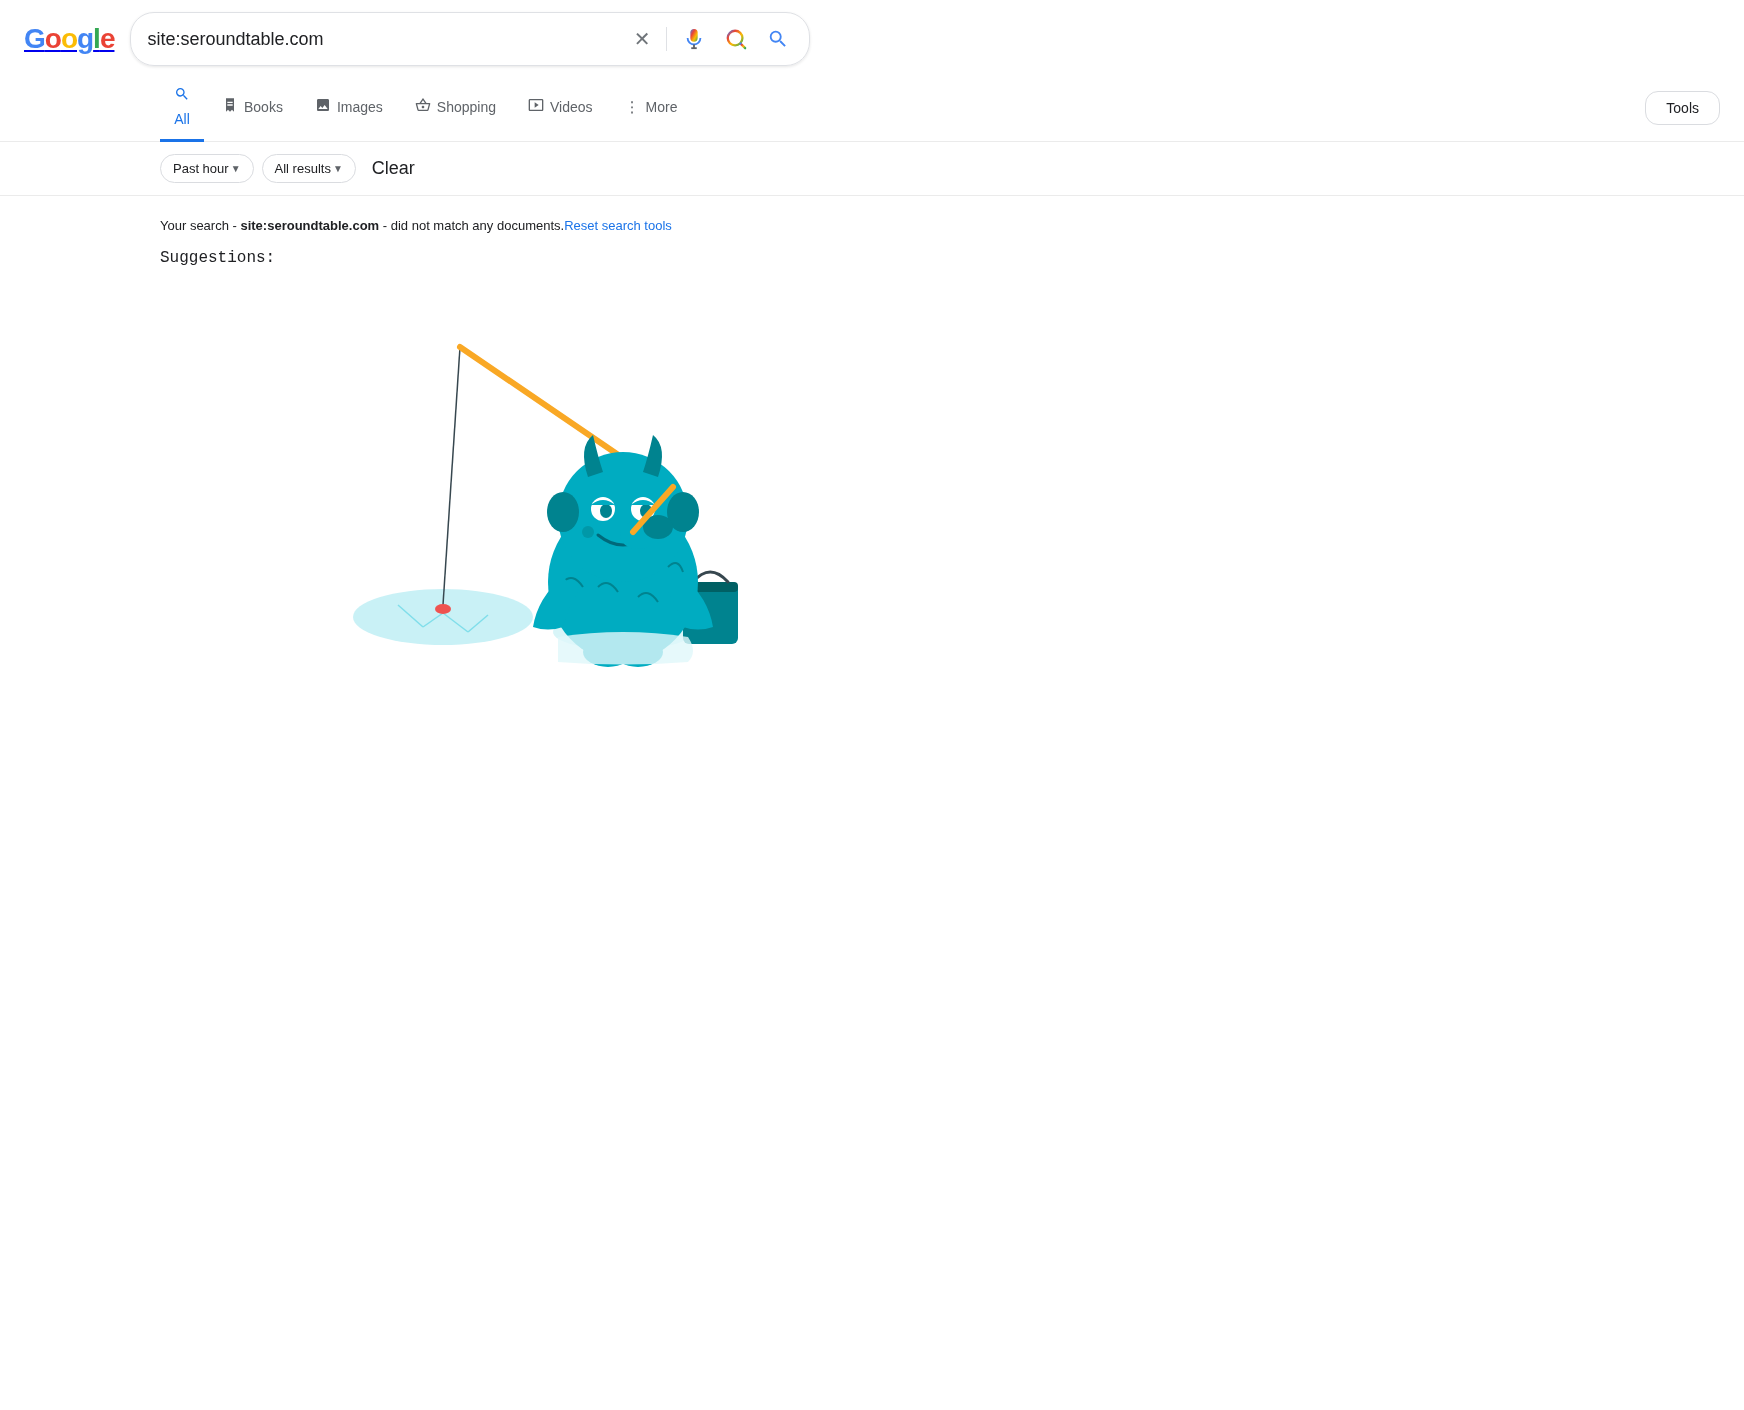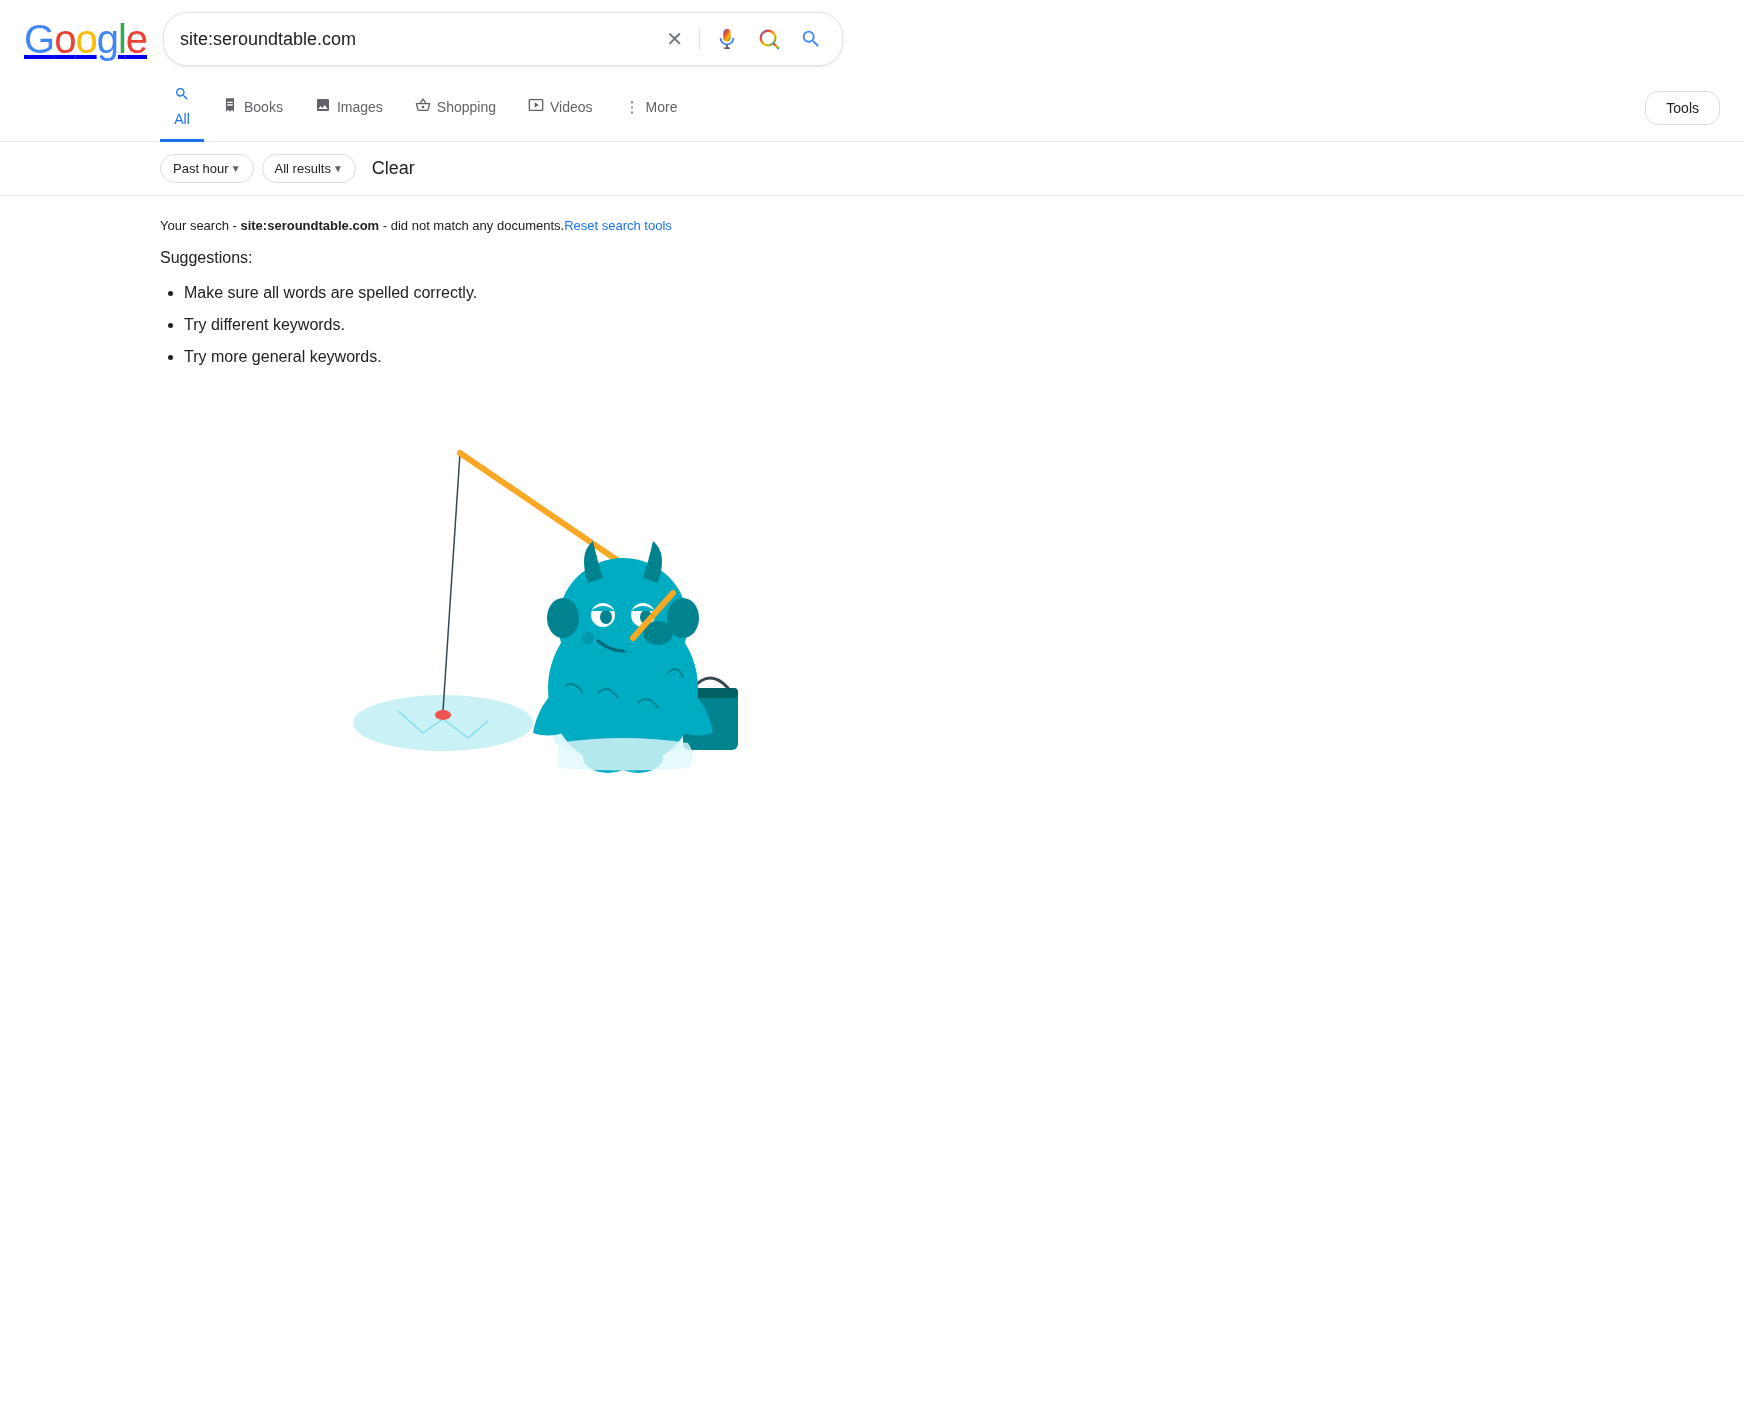--- a/index.html
+++ b/index.html
@@ -6,22 +6,22 @@
     body { font-family: Arial, sans-serif; background: #fff; color: #202124; }
 
     
     .header {
       display: flex;
       align-items: center;
       padding: 12px 24px 8px 24px;
       gap: 16px;
     }
     .google-logo {
-      font-size: 40px;
-      font-weight: 400;
+      font-size: 28px;
+      font-weight: 700;
       letter-spacing: -1px;
       user-select: none;
       flex-shrink: 0;
     }
     .logo-G { color: #4285F4; }
     .logo-o1 { color: #EA4335; }
     .logo-o2 { color: #FBBC05; }
     .logo-g { color: #4285F4; }
     .logo-l { color: #34A853; }
     .logo-e { color: #EA4335; }
@@ -148,20 +148,21 @@
       color: #202124;
       margin-bottom: 12px;
       line-height: 1.6;
     }
     .no-results-text strong { font-weight: 700; }
     .reset-link { color: #1a73e8; text-decoration: none; }
     .suggestions-heading {
       font-size: 16px;
       color: #202124;
       margin-bottom: 10px;
+      font-family: Liberation Mono, monospace;
     }
     .suggestions-list {
       list-style: disc;
       padding-left: 24px;
       font-size: 16px;
       color: #202124;
       line-height: 2;
     }
 
     
@@ -293,25 +294,20 @@
   <button class="clear-filter">
     <span>Clear</span>
   </button>
 </div>
 
 <div class="main-content">
   <p class="no-results-text">
     <span>Your search - </span><strong>site:seroundtable.com</strong><span> - did not match any documents.</span><a href="#" class="reset-link">Reset search tools</a>
   </p>
   <p class="suggestions-heading">Suggestions:</p>
-  <ul class="suggestions-list">
-    <li>Make sure all words are spelled correctly.</li>
-    <li>Try different keywords.</li>
-    <li>Try more general keywords.</li>
-  </ul>
 
   <div class="illustration-area">
     <svg class="illustration-svg" viewBox="0 0 500 380" xmlns="http://www.w3.org/2000/svg">
 
       <ellipse cx="175" cy="330" rx="90" ry="28" fill="#B2EBF2" opacity="0.7"></ellipse>
 
       <line x1="130" y1="318" x2="155" y2="340" stroke="#80DEEA" stroke-width="1.5"></line>
       <line x1="155" y1="340" x2="175" y2="326" stroke="#80DEEA" stroke-width="1.5"></line>
       <line x1="175" y1="326" x2="200" y2="345" stroke="#80DEEA" stroke-width="1.5"></line>
       <line x1="200" y1="345" x2="220" y2="328" stroke="#80DEEA" stroke-width="1.5"></line>

